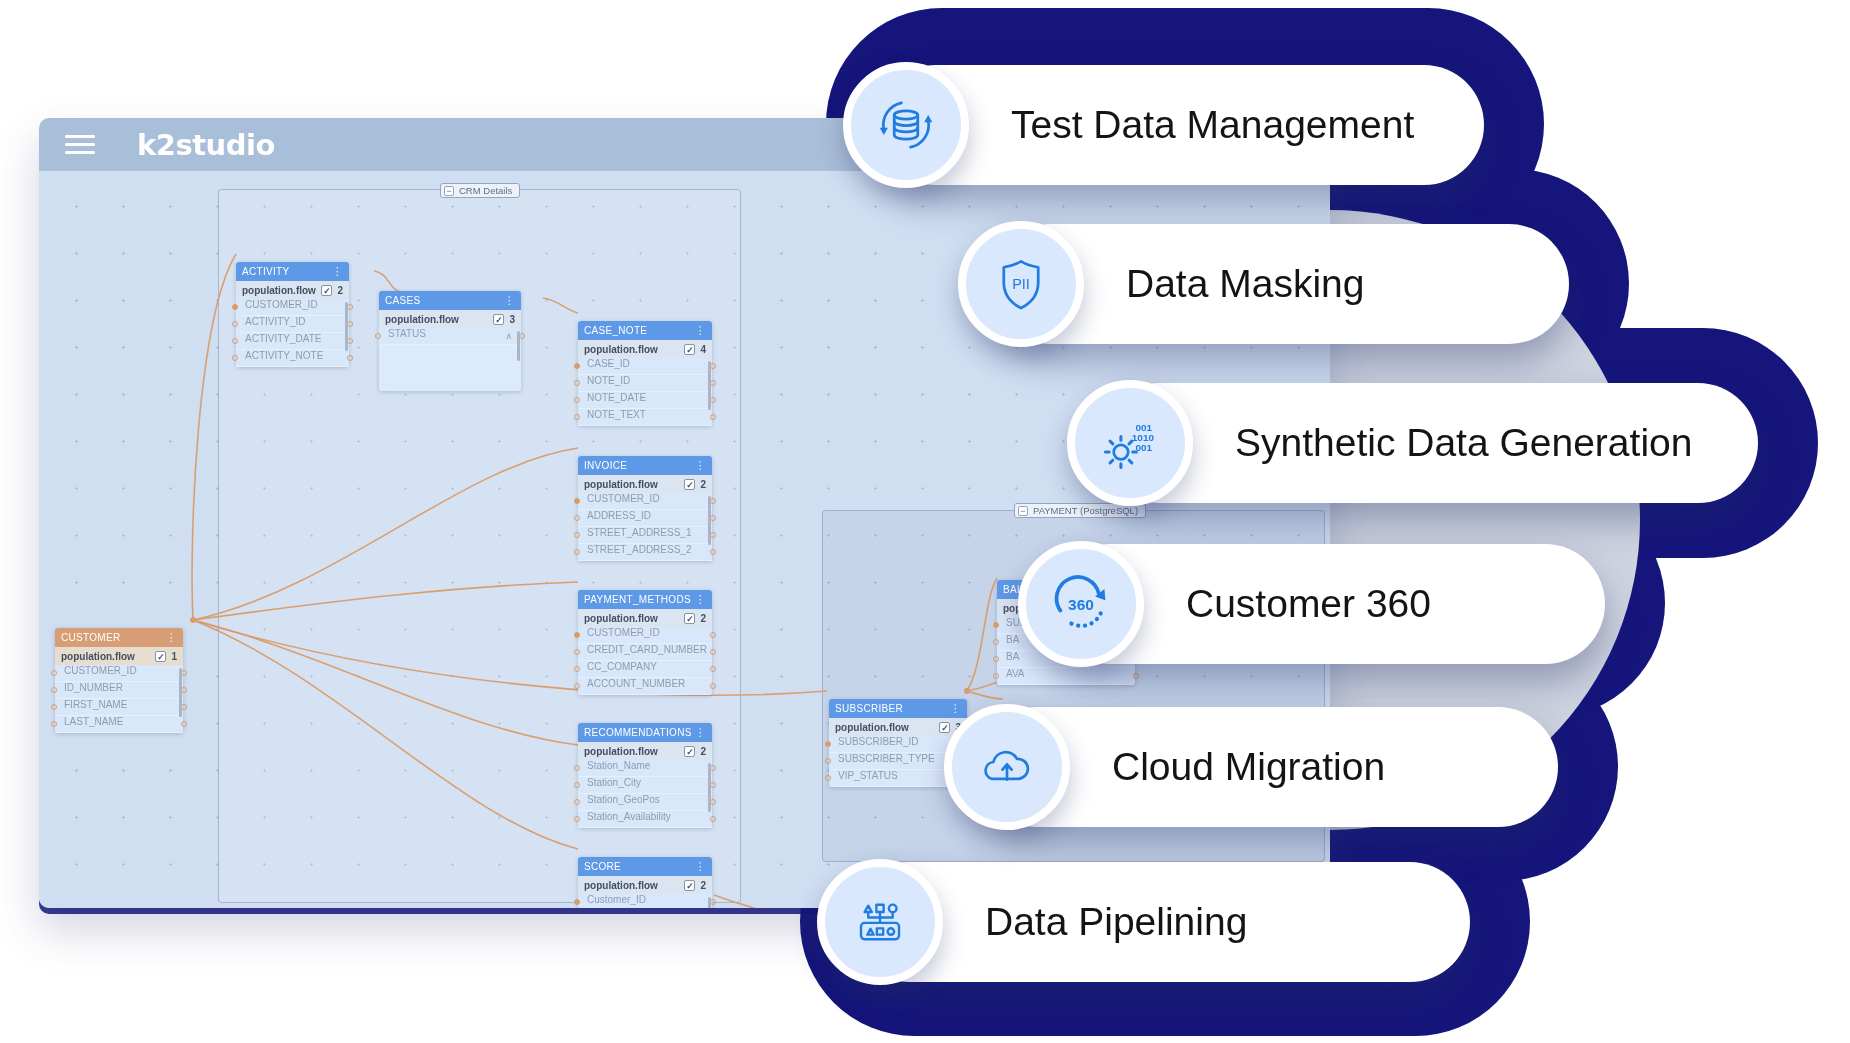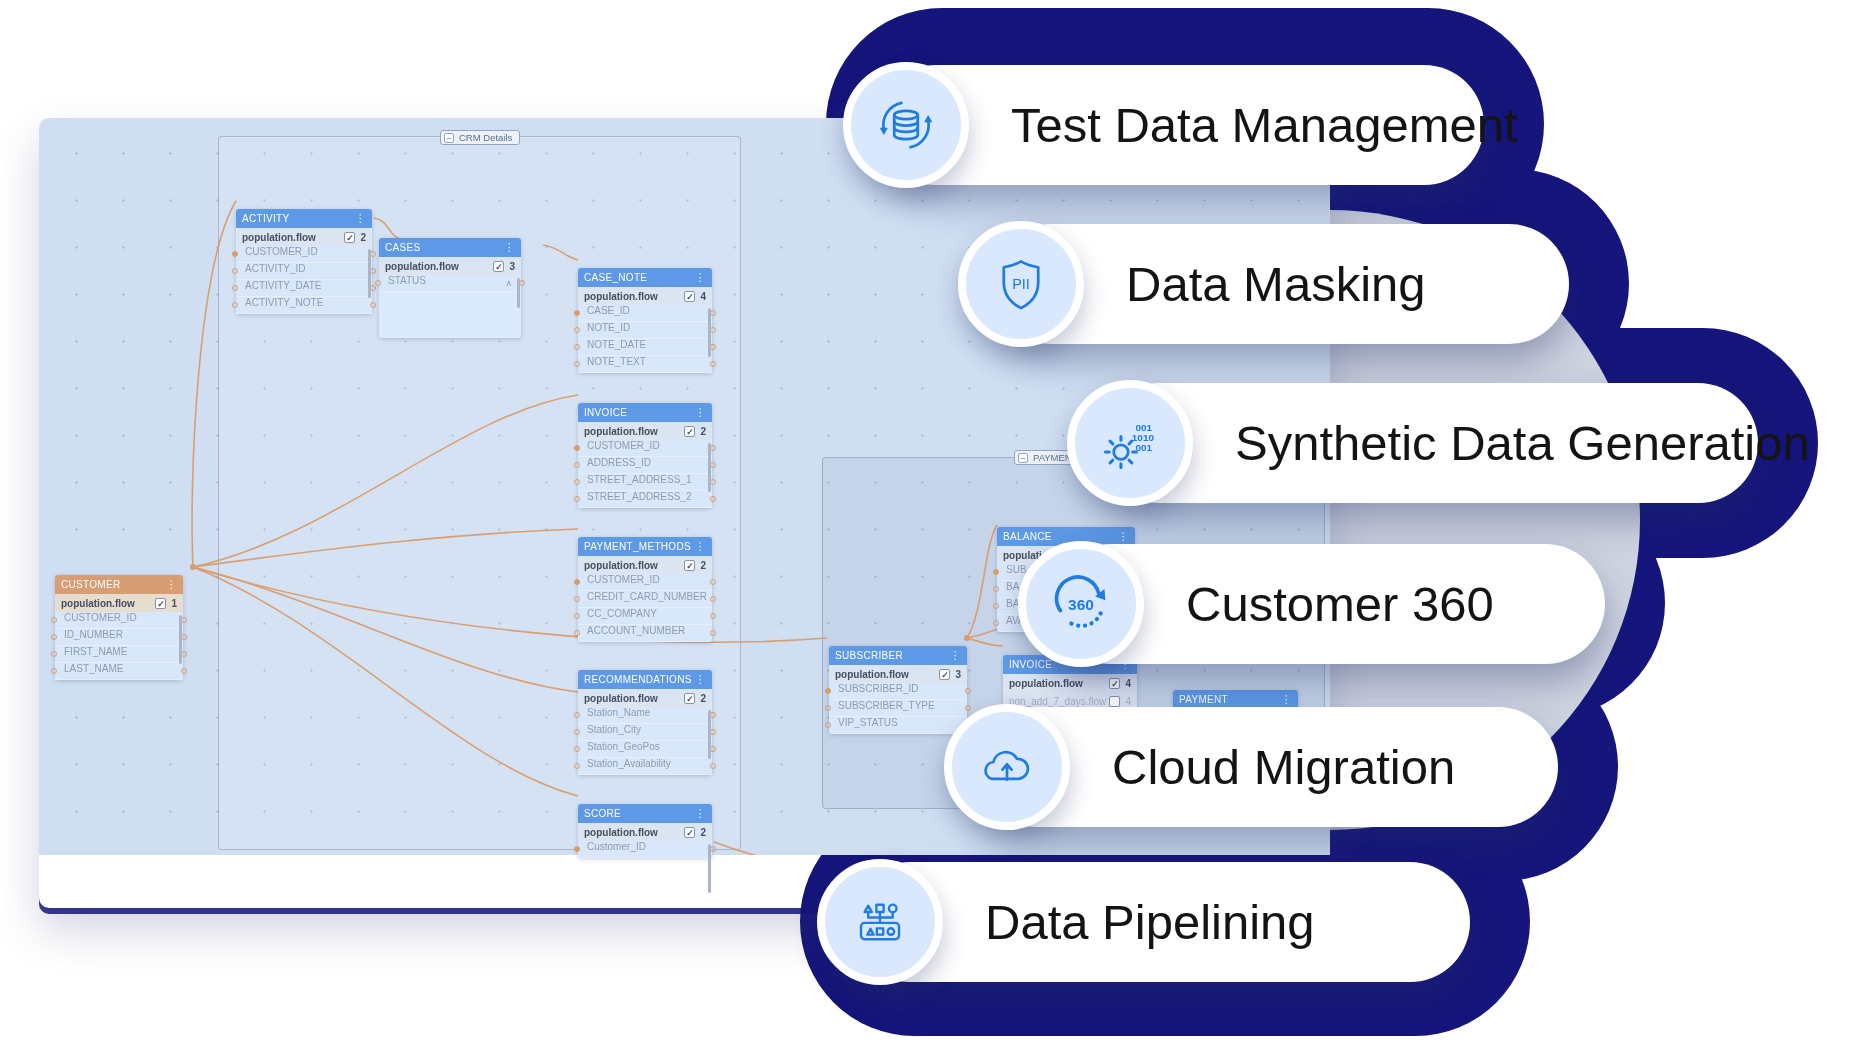--- a/index.html
+++ b/index.html
@@ -56,40 +56,48 @@
   .pad{background:#dceafd;border-radius:0 0 3px 3px;}
   .port{position:absolute;width:6px;height:6px;border:1.4px solid #da9b69;border-radius:50%;
         top:50%;transform:translateY(-50%);background:transparent;}
   .port.l{left:-4px;}.port.r{right:-4px;}
   .port.fill{background:#da9b69;}
   .sb{position:absolute;right:1px;width:3px;background:#aab6c6;border-radius:2px;z-index:7;}
   .chev{position:absolute;right:9px;top:40px;color:#93a0b4;font-size:9px;}
   
   .pill{position:absolute;height:120px;background:#fff;border-radius:60px;z-index:10;
         display:flex;align-items:center;box-shadow:0 18px 35px rgba(35,45,100,.35);}
-  .pill-label{font-size:49px;font-weight:500;color:#141414;white-space:nowrap;}
+  .pill-label{font-size:39px;font-weight:500;color:#141414;white-space:nowrap;}
   .icoc{position:absolute;width:126px;height:126px;border-radius:50%;background:#d9e8fc;
         border:8px solid #fff;z-index:11;display:flex;align-items:center;justify-content:center;
         box-shadow:0 12px 24px rgba(35,45,100,.28);}
 </style>
 </head>
 <body>
 
 <div class="scene">
 
   <div class="blob" style="left:826px;top:8px;width:718px;height:232px;border-radius:116px;"></div>
   <div class="blob" style="left:976px;top:169px;width:653px;height:229px;border-radius:115px;"></div>
   <div class="blob" style="left:1085px;top:328px;width:733px;height:230px;border-radius:115px;"></div>
   <div class="blob" style="left:1036px;top:489px;width:629px;height:228px;border-radius:114px;"></div>
   <div class="blob" style="left:962px;top:652px;width:656px;height:229px;border-radius:115px;"></div>
   <div class="blob" style="left:800px;top:807px;width:730px;height:229px;border-radius:115px;"></div>
 
   <div class="bg-circle"></div>
 
   <div class="app-window">
+    <div class="app-header">
+      <div class="hamburger">
+          <i></i>
+          <i></i>
+          <i></i>
+        </div>
+      <div class="logo">k2studio</div>
+    </div>
     <div class="canvas">
 
       <div class="group crm" style="left:179px;top:18px;width:523px;height:714px;"></div>
       <div class="group billing" style="left:783px;top:339px;width:503px;height:352px;"></div>
 
       <div class="chip" style="left:401px;top:12px;">
         <span class="chip-minus">−</span>
         <span class="chip-label">CRM Details</span>
       </div>
       <div class="chip" style="left:975px;top:332px;">
@@ -108,21 +116,21 @@
         <path d="M504,180 C520,182 526,192 539,195"></path>
         <path d="M928,573 C945,545 945,480 958,460"></path>
         <path d="M928,573 C945,570 952,565 964,563"></path>
         <path d="M928,573 C945,578 952,581 964,581"></path>
         <path d="M675,777 C710,790 750,800 786,807"></path>
         <circle cx="154" cy="502" r="3" fill="#da9b69" stroke="none"></circle>
         <circle cx="928" cy="573" r="3" fill="#da9b69" stroke="none"></circle>
       </svg>
 
       <div id="tables">
-          <div class="tbl" style="left: 197px; top: 91px; width: 136px;">
+          <div class="tbl" style="left: 197px; top: 91px; width: 113px;">
             <div class="tbl-h">
               <span>ACTIVITY</span>
               <span class="kebab">⋮</span>
             </div>
             <div class="flow">
               <span>population.flow</span>
               <span class="flow-right">
                 <span class="cb"><span>✓</span></span>
                 <span>2</span>
               </span>

